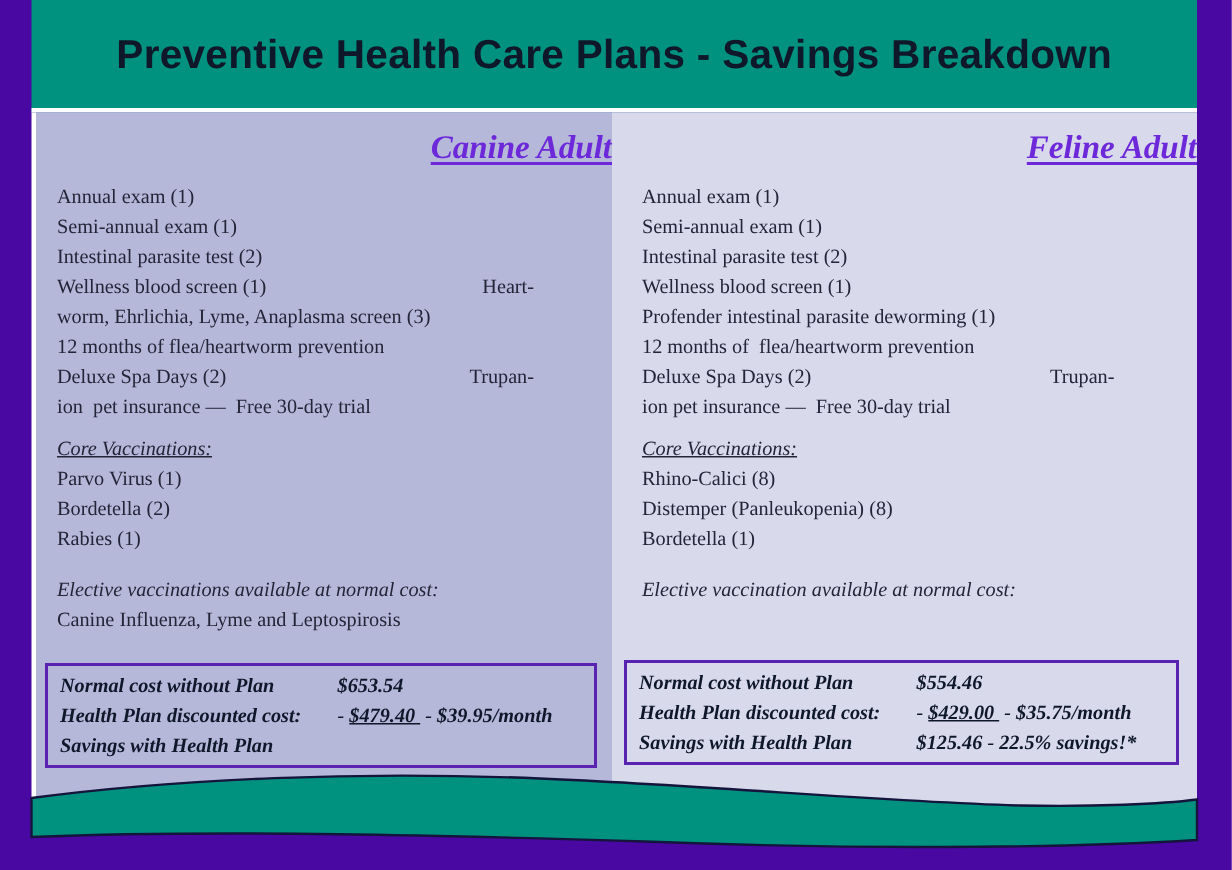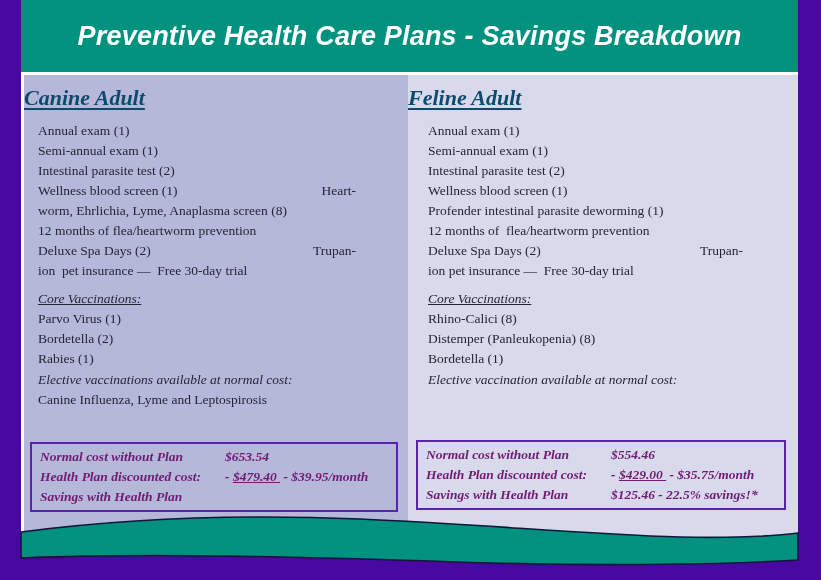--- a/index.html
+++ b/index.html
@@ -7,52 +7,52 @@
     position:relative; width:821px; height:580px;
     background:#4908a2; overflow:hidden;
     font-family:"Liberation Serif", serif;
   }
   .title-bar {
     position:absolute; left:21px; top:0; width:777px; height:72px;
     background:#00927f; border-bottom:3px solid #ffffff;
     display:flex; align-items:center; justify-content:center;
   }
   .title-bar h1 {
-    margin:0; color:#ffffff; font-family:"Liberation Sans", sans-serif;
-    font-size:27px; font-weight:bold; font-style:italic; letter-spacing:0.2px;
+    margin:0; color:#0f172a; font-family:"Liberation Sans", sans-serif;
+    font-size:27px; font-weight:bold; letter-spacing:0.2px;
   }
   .content {
     position:absolute; left:21px; top:75px; width:774px; height:467px;
     border-left:3px solid #ffffff; display:flex;
   }
   .col { position:relative; box-sizing:border-box; color:#242438; font-size:13.5px; }
   .col-canine { width:384px; background:#b5b8d9; }
   .col-feline { flex:1; background:#d8daeb; }
   .col-heading {
-    text-align:left; margin-top:10px; margin-bottom:10px;
-    color:#0c4a6e; font-size:22px; font-weight:bold; font-style:italic;
-    text-decoration:underline; text-underline-offset:3px;
+    text-align:right; margin-top:10px; margin-bottom:10px;
+    color:#6d28d9; font-size:22px; font-weight:bold; font-style:italic;
+    text-decoration:underline; text-underline-offset:3px;padding-left:20px;
   }
   .services, .core-list { line-height:20px; }
   .col-canine .services, .col-canine .core-list { padding:0 52px 0 14px; }
   .col-feline .services, .col-feline .core-list { padding:0 55px 0 20px; }
   .svc-line { white-space:pre-wrap; }
   .svc-line.split { display:flex; justify-content:space-between; }
   .core-heading, .elective-heading {
     font-weight:normal; font-style:italic; line-height:20px;
   }
   .core-heading { text-decoration:underline; margin-top:8px; }
   .col-canine .core-heading, .col-canine .elective-heading, .col-canine .elective-items { padding-left:14px; }
   .col-feline .core-heading, .col-feline .elective-heading, .col-feline .elective-items { padding-left:20px; }
-  .elective-heading { margin-top:1px; }
+  .elective-heading { margin-top:14px; }
   .elective-items { line-height:20px; }
   .price-box {
     position:absolute; box-sizing:border-box;
     border:2px solid #5a22b0; padding:3px 8px;
-    color:#701a75; font-weight:bold; font-style:italic; line-height:20px;
+    color:#0f172a; font-weight:bold; font-style:italic; line-height:20px;
     font-size:13.5px;
   }
   .col-canine .price-box { left:6px; top:367px; width:368px; }
   .col-feline .price-box { left:8px; top:365px; width:370px; }
   .price-row { display:flex; }
   .price-label { min-width:185px; }
   .price-value .u { text-decoration:underline; white-space:pre; }
   .price-value { white-space:pre; }
   .wave {
     position:absolute; left:0; bottom:0; width:821px; height:75px;
@@ -70,21 +70,21 @@
 
   <div class="content">
 
     <div class="col col-canine">
       <div class="col-heading">Canine Adult</div>
       <div class="services">
           <div class="svc-line"><span>Annual exam (1)</span></div>
           <div class="svc-line"><span>Semi-annual exam (1)</span></div>
           <div class="svc-line"><span>Intestinal parasite test (2)</span></div>
           <div class="svc-line split"><span>Wellness blood screen (1)</span><span>Heart-</span></div>
-          <div class="svc-line"><span>worm, Ehrlichia, Lyme, Anaplasma screen (8)</span></div>
+          <div class="svc-line"><span>worm, Ehrlichia, Lyme, Anaplasma screen (3)</span></div>
           <div class="svc-line"><span>12 months of flea/heartworm prevention</span></div>
           <div class="svc-line split"><span>Deluxe Spa Days (2)</span><span>Trupan-</span></div>
           <div class="svc-line"><span>ion  pet insurance —  Free 30-day trial</span></div>
         </div>
       <div class="core-heading">Core Vaccinations:</div>
       <div class="core-list">
           <div class="svc-line">Parvo Virus (1)</div>
           <div class="svc-line">Bordetella (2)</div>
           <div class="svc-line">Rabies (1)</div>
         </div>

